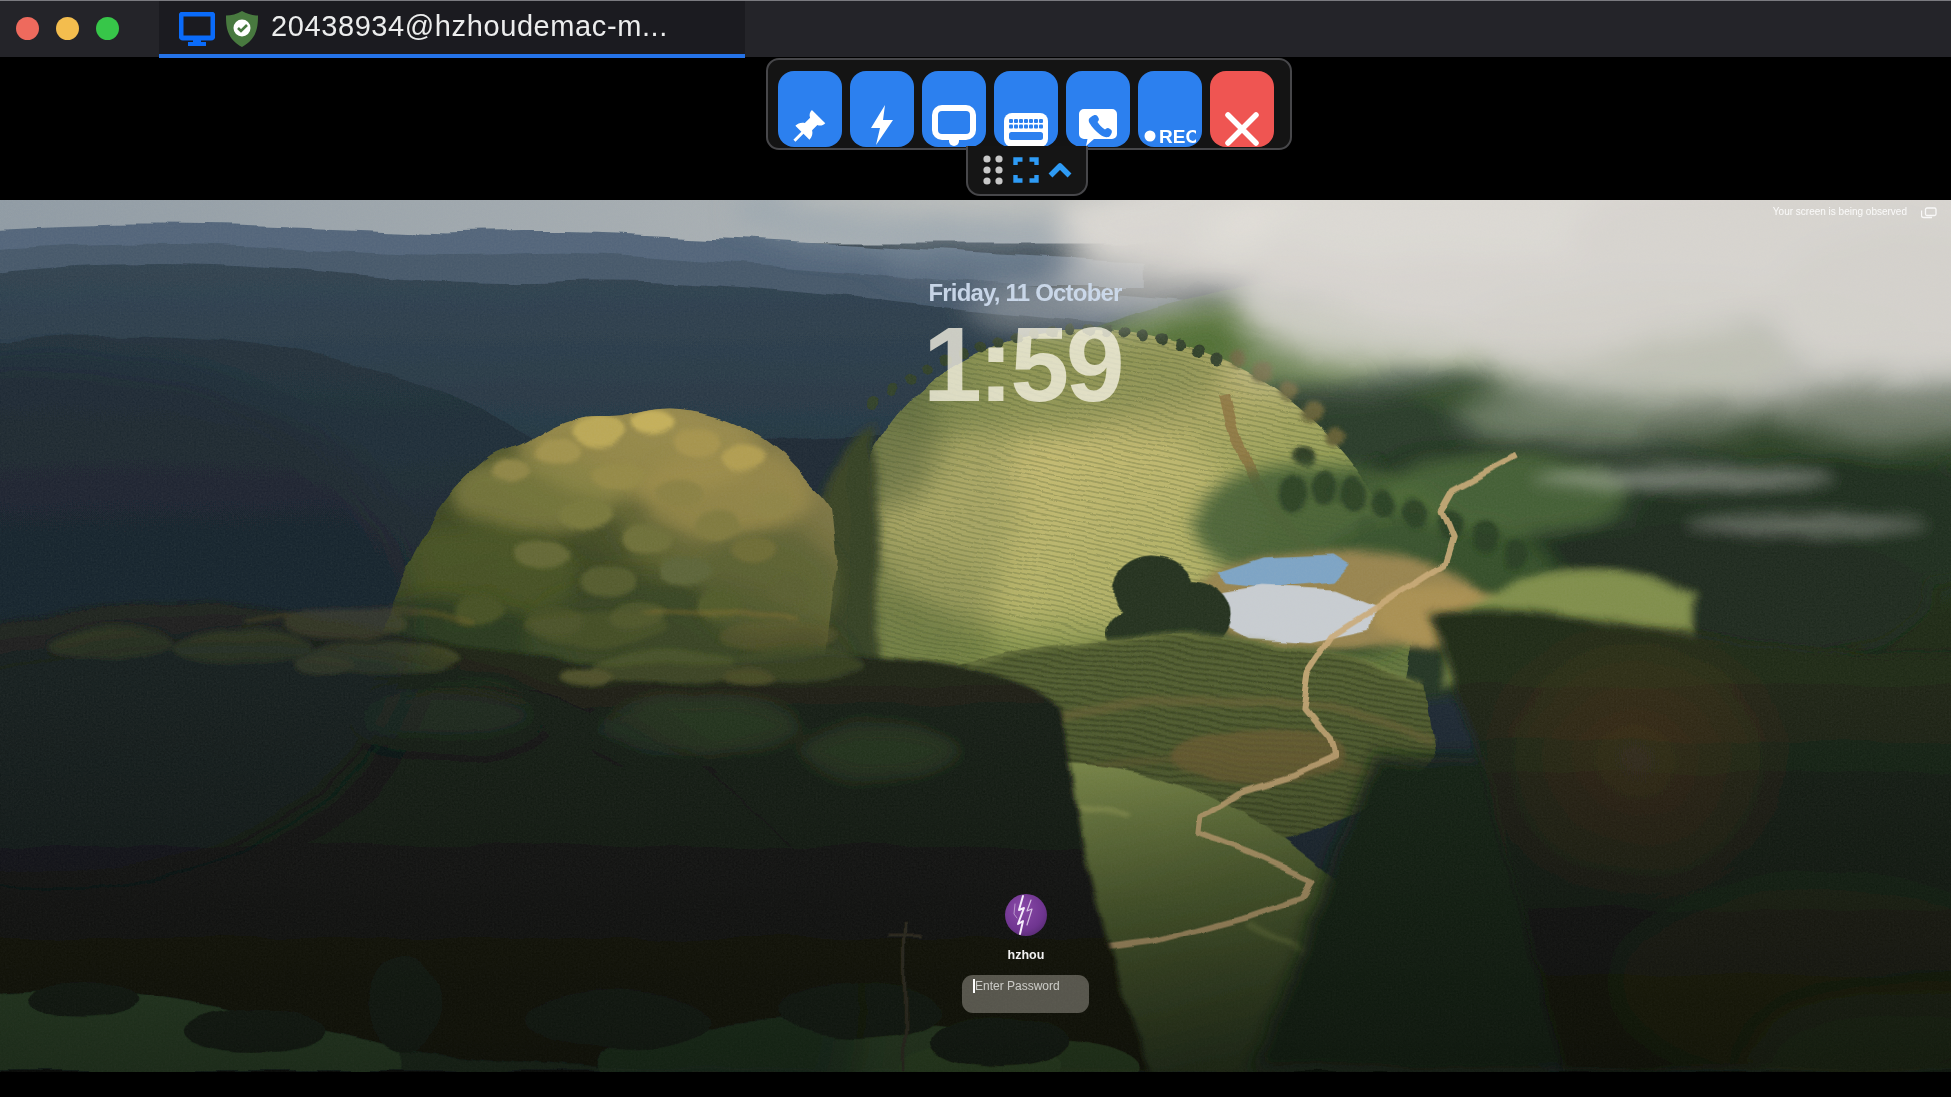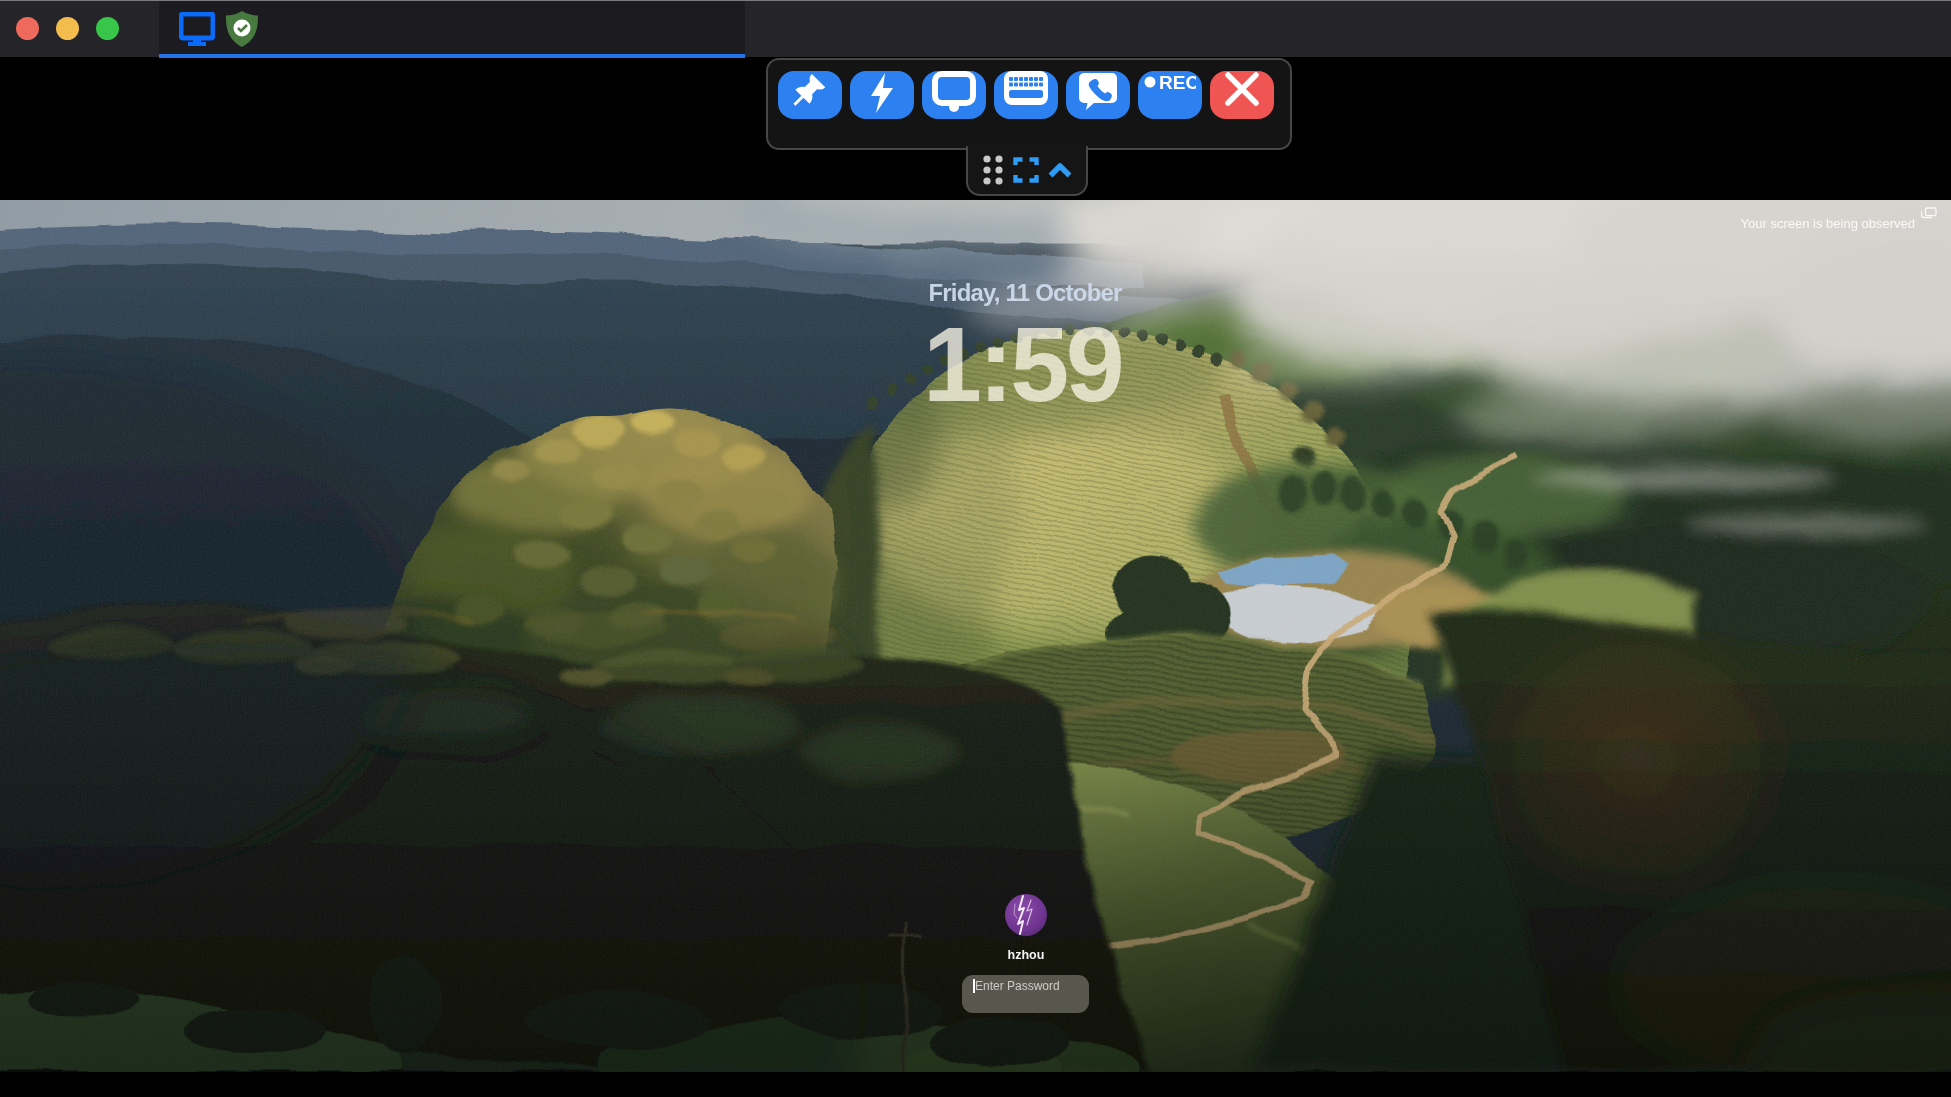--- a/index.html
+++ b/index.html
@@ -4,29 +4,29 @@
 <style>
 html,body{margin:0;padding:0;background:#000;}
 body{width:1951px;height:1097px;position:relative;overflow:hidden;font-family:"Liberation Sans",sans-serif;}
 .abs{position:absolute;}
 #titlebar{left:0;top:0;width:1951px;height:56px;background:#242429;border-top:1px solid #7b7b80;}
 #tab{left:159px;top:0;width:586px;height:53px;background:#1b1b20;}
 #tabline{left:159px;top:53px;width:586px;height:4px;background:#2573e8;}
 .tl{top:16px;width:23px;height:23px;border-radius:50%;}
 #tabtext{left:271px;top:9px;color:#eceded;font-size:29px;letter-spacing:0.6px;}
 #wall{left:0;top:200px;}
-#observed{right:36px;top:206px;color:rgba(255,255,255,0.88);font-size:13px;margin-top:10px;}
+#observed{right:44px;top:206px;color:rgba(255,255,255,0.88);font-size:10px;}
 #obsicon{right:14px;top:207px;}
 #datetxt{left:0;top:279px;width:2050px;text-align:center;color:rgba(205,219,237,0.95);font-size:24px;font-weight:bold;letter-spacing:-0.8px;}
 #clock{left:0;top:304px;width:2044px;text-align:center;color:rgba(247,244,228,0.78);font-size:106px;font-weight:bold;letter-spacing:-3.5px;}
 #uname{left:0;top:948px;width:2052px;text-align:center;color:#f2f2f2;font-size:12.5px;font-weight:bold;}
 #pwd{left:962px;top:975px;width:127px;height:38px;border-radius:11px;background:rgba(185,182,172,0.42);color:rgba(228,228,224,0.82);font-size:12px;line-height:22px;padding-left:13px;box-sizing:border-box;}
 #caret{left:973px;top:979px;width:1.5px;height:14px;background:#fff;}
 #toolbar{left:766px;top:58px;width:522px;height:88px;background:#141414;border:2px solid #47474a;border-radius:13px;}
-.tbtn{top:71px;width:64px;height:48px;border-radius:16px;background:#2c80ef;display:flex;align-items:flex-start;justify-content:center;}
+.tbtn{top:71px;width:64px;height:76px;border-radius:16px;background:#2c80ef;display:flex;align-items:flex-end;justify-content:center;}
 #minibox{left:966px;top:146px;width:122px;height:50px;background:#151515;border:2px solid #47474a;border-top:none;border-radius:0 0 14px 14px;display:flex;align-items:center;justify-content:space-between;padding:0 14px;box-sizing:border-box;}
 </style>
 </head>
 <body>
 <svg id="wall" class="abs" width="1951" height="872" viewBox="0 0 1951 872">
 <defs>
 <linearGradient id="skyg" x1="0" y1="0" x2="1" y2="0">
  <stop offset="0" stop-color="#8d99a3"></stop>
         <stop offset="0.4" stop-color="#a9b0b4"></stop>
  <stop offset="0.68" stop-color="#cccbc8"></stop>
@@ -372,20 +372,21 @@
   <svg class="abs" style="left:179px;top:11px" width="36" height="34" viewBox="0 0 36 34">
     <rect x="2" y="2" width="32" height="24" rx="2" fill="none" stroke="#0a6bfa" stroke-width="5"></rect>
     <rect x="14" y="26" width="8" height="5" fill="#0a6bfa"></rect>
     <rect x="9" y="30" width="18" height="4" fill="#0a6bfa"></rect>
   </svg>
   <svg class="abs" style="left:225px;top:9px" width="34" height="38" viewBox="0 0 34 38">
     <path d="M17 1 C22 4 28 5.5 33 5.5 C33 17 32 29 17 37 C2 29 1 17 1 5.5 C6 5.5 12 4 17 1 Z" fill="#48793f"></path>
     <circle cx="17" cy="18" r="8.5" fill="#fff"></circle>
     <path d="M13 18 l3 3 l6 -6" stroke="#48793f" stroke-width="2.6" fill="none"></path>
   </svg>
+  <div id="tabtext" class="abs">20438934@hzhoudemac-m...</div>
 </div>
 <div id="toolbar" class="abs"></div>
 <div class="tbtn abs" style="left:778px">
     <svg width="40" height="40" viewBox="0 0 38 38">
       <g fill="#fff">
         <path d="M22.5 4.5 l11 11 c-2 2.2 -5 2.7 -7.5 1.7 l-5 5 c0.8 3 0 6.5 -2.5 9 l-5.7 -5.7 l-7.6 7.6 l-2 -2 l7.6 -7.6 l-5.7 -5.7 c2.5 -2.5 6 -3.3 9 -2.5 l5 -5 c-1 -2.5 -0.5 -5.5 1.7 -7.5 z"></path>
       </g>
     </svg>
   </div>
 <div class="tbtn abs" style="left:850px">

